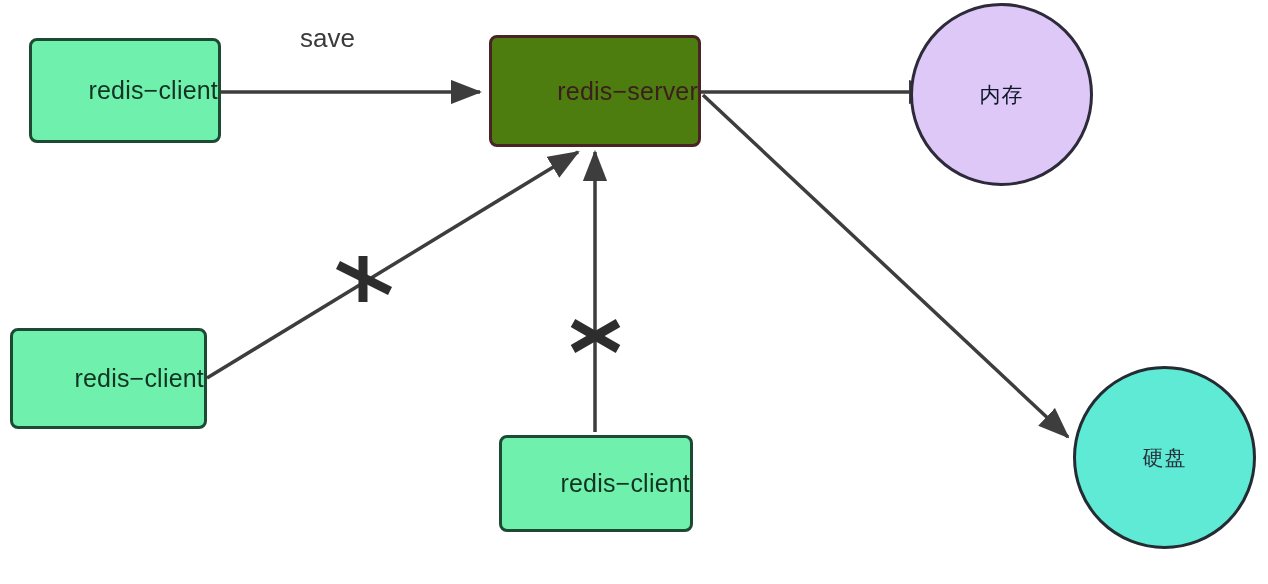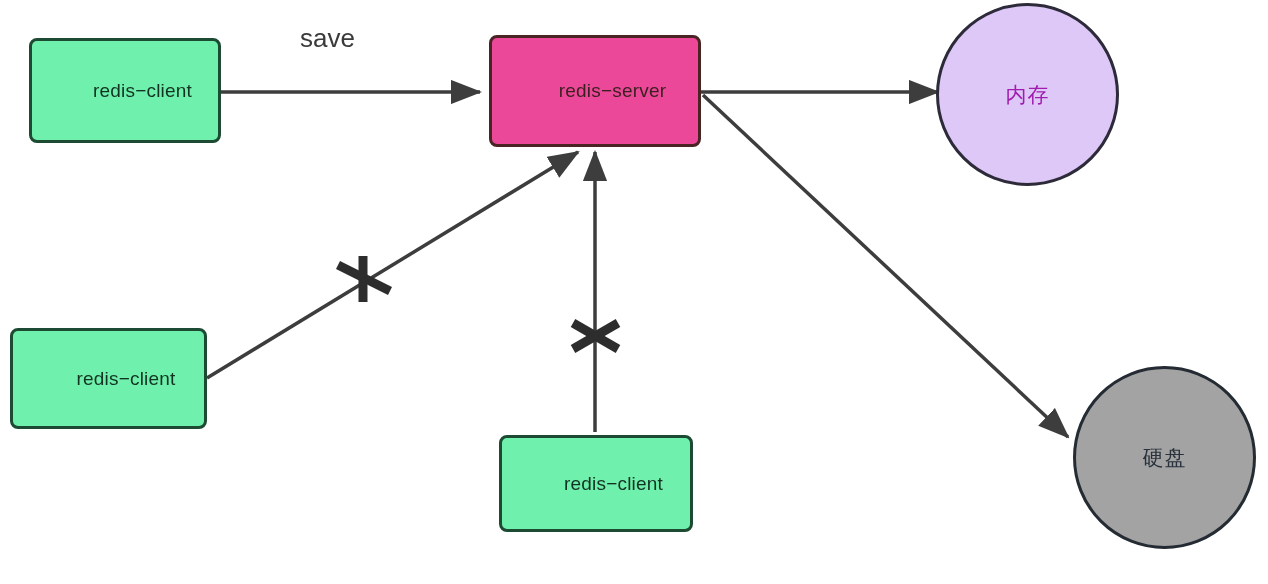--- a/index.html
+++ b/index.html
@@ -21,25 +21,25 @@
     left: 0;
     top: 0;
     width: 1268px;
     height: 584px;
   }
   .node-box {
     position: absolute;
     box-sizing: border-box;
     display: flex;
     align-items: center;
-    justify-content: center;
+    justify-content: flex-end;
     border-radius: 8px;
     border-width: 3px;
     border-style: solid;
-    font-size: 19px;
+    font-size: 25px;
     letter-spacing: 0.2px;
     padding-left: 35px;
   }
   .node-circle {
     position: absolute;
     box-sizing: border-box;
     display: flex;
     align-items: center;
     justify-content: center;
     border-radius: 50%;
@@ -97,35 +97,35 @@
         <line x1="573" y1="323" x2="618" y2="349" stroke="#2d2d2d" stroke-width="9"></line>
         <line x1="573" y1="349" x2="618" y2="323" stroke="#2d2d2d" stroke-width="9"></line>
       </g>
     </g>
   </svg>
 
   <div class="node-box" style="left:29px; top:38px; width:192px; height:105px; background:#6ff0ac; border-color:#1d4a32; color:#123322;">
     <span class="node-label">redis−client</span>
   </div>
 
-  <div class="node-box" style="left:489px; top:35px; width:212px; height:112px; background:#ec4899; border-color:#4a2424; color:#3b1f1f;">
+  <div class="node-box" style="left:489px; top:35px; width:212px; height:112px; background:#4d7c0f; border-color:#4a2424; color:#3b1f1f;">
     <span class="node-label">redis−server</span>
   </div>
 
   <div class="node-box" style="left:10px; top:328px; width:197px; height:101px; background:#6ff0ac; border-color:#1d4a32; color:#123322;">
     <span class="node-label">redis−client</span>
   </div>
 
   <div class="node-box" style="left:499px; top:435px; width:194px; height:97px; background:#6ff0ac; border-color:#1d4a32; color:#123322;">
     <span class="node-label">redis−client</span>
   </div>
 
-  <div class="node-circle" style="left:936px; top:3px; width:183px; height:183px; background:#ddc8f7; border-color:#2d2a3a; color:#a21caf;">
+  <div class="node-circle" style="left:910px; top:3px; width:183px; height:183px; background:#ddc8f7; border-color:#2d2a3a; color:#0f172a;">
     <span class="node-label">内存</span>
   </div>
 
-  <div class="node-circle" style="left:1073px; top:366px; width:183px; height:183px; background:#a3a3a3; border-color:#242b33; color:#29323c;">
+  <div class="node-circle" style="left:1073px; top:366px; width:183px; height:183px; background:#5eead4; border-color:#242b33; color:#29323c;">
     <span class="node-label">硬盘</span>
   </div>
 
   <div class="edge-label" style="left:300px; top:23px;">save</div>
 
 </div>
 
 </body></html>

